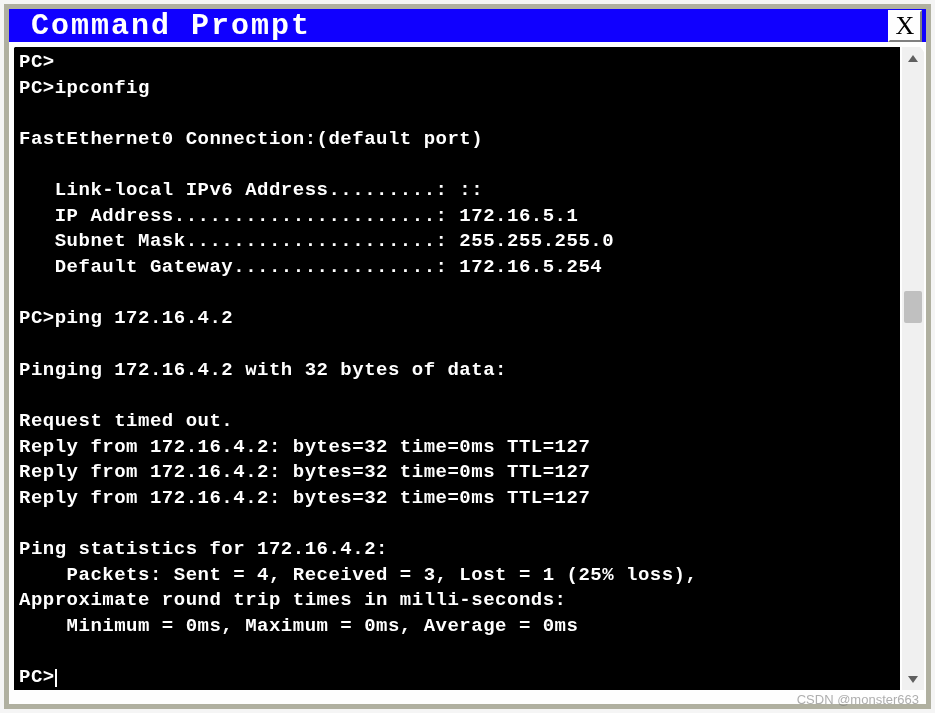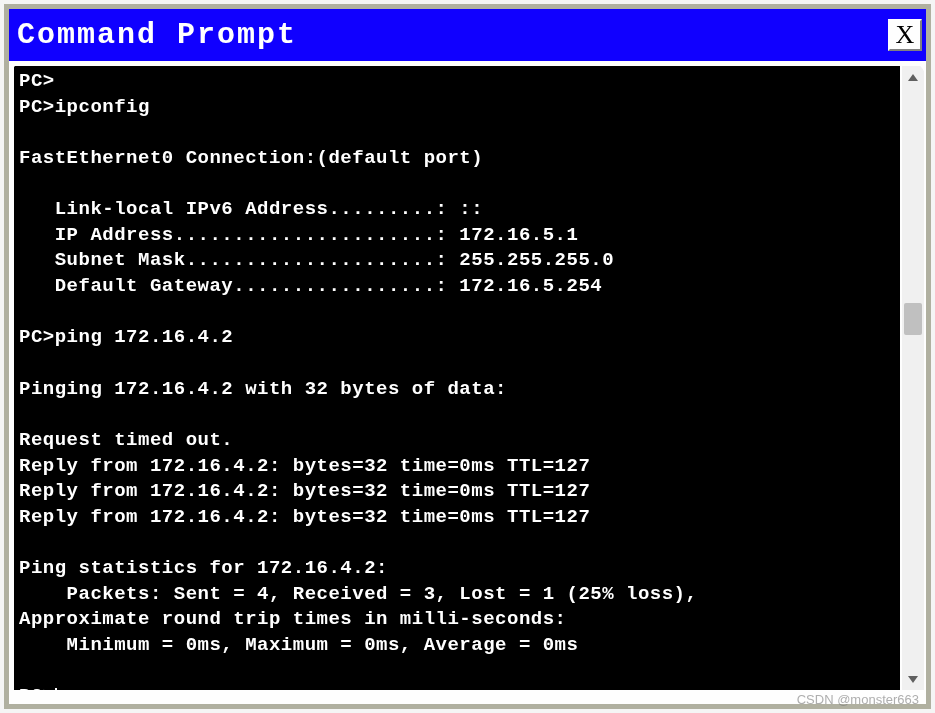--- a/index.html
+++ b/index.html
@@ -18,25 +18,25 @@
     .window {
       width: 100%;
       height: 100%;
       background: #fefefe;
       border: 5px solid #b0b0a0;
       display: flex;
       flex-direction: column;
     }
     .title-bar {
       background: #1000ff;
-      height: 52px;
+      height: 33px;
       display: flex;
       align-items: center;
       justify-content: space-between;
-      padding: 0 4px 0 8px;
+      padding: 0 4px 0 22px;
     }
     .title-text {
       color: #ffffff;
       font-family: "Courier New", monospace;
       font-size: 30px;
       font-weight: bold;
       letter-spacing: 2px;
     }
     .close-btn {
       background: #fefefe;

